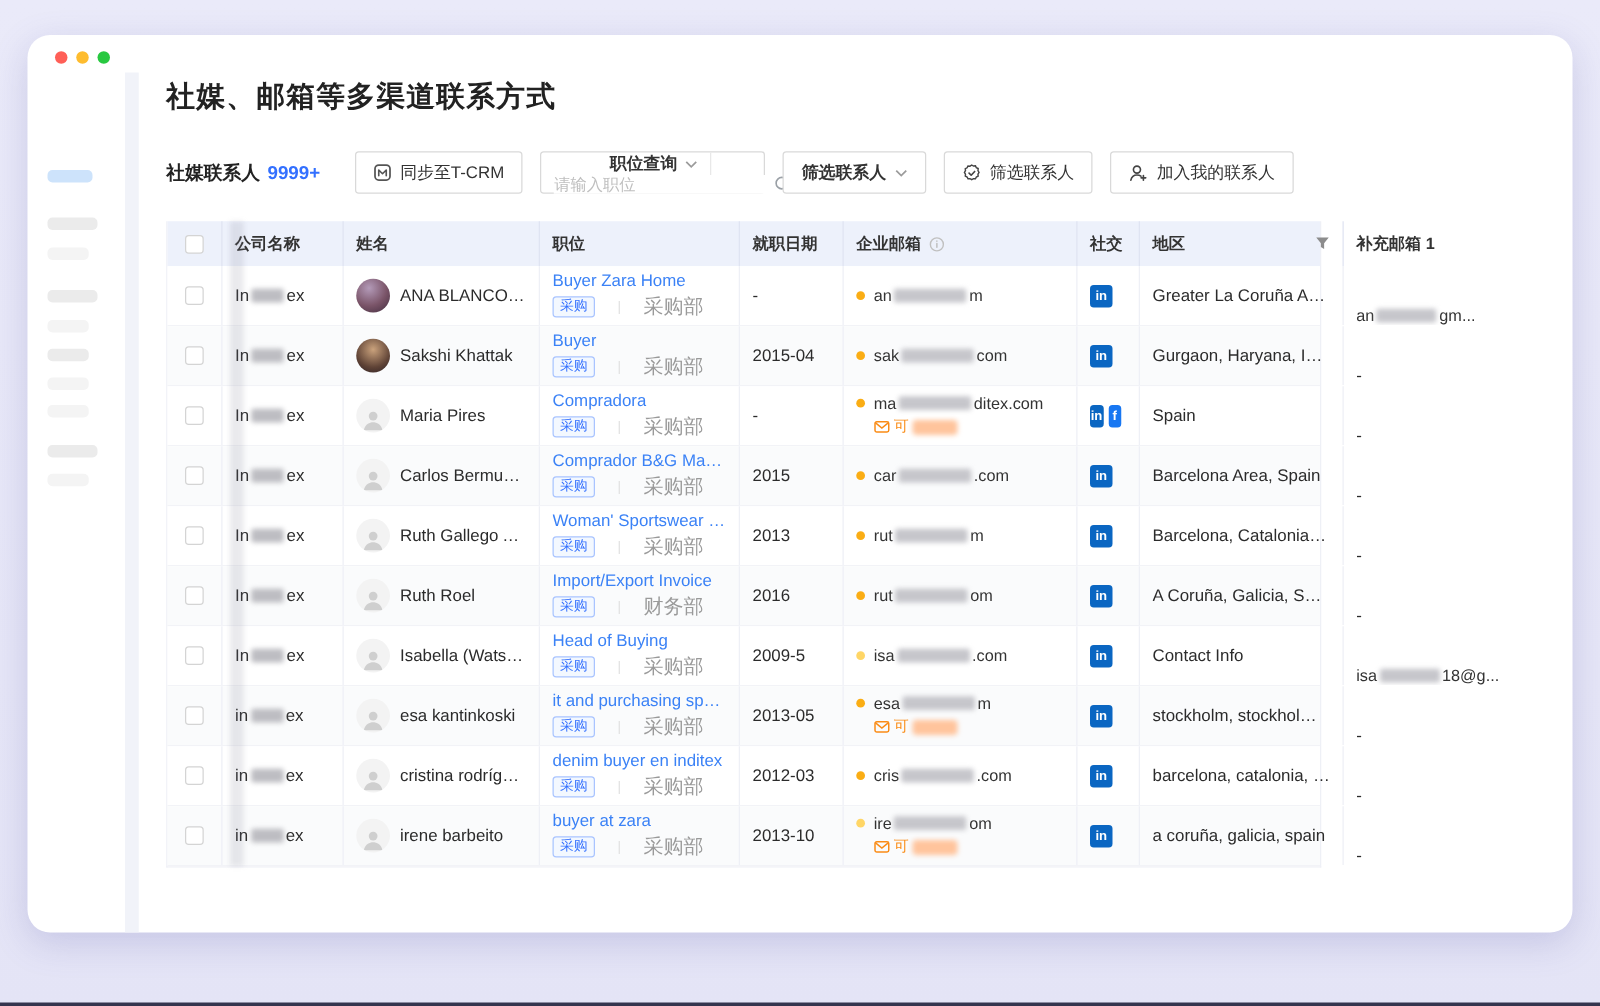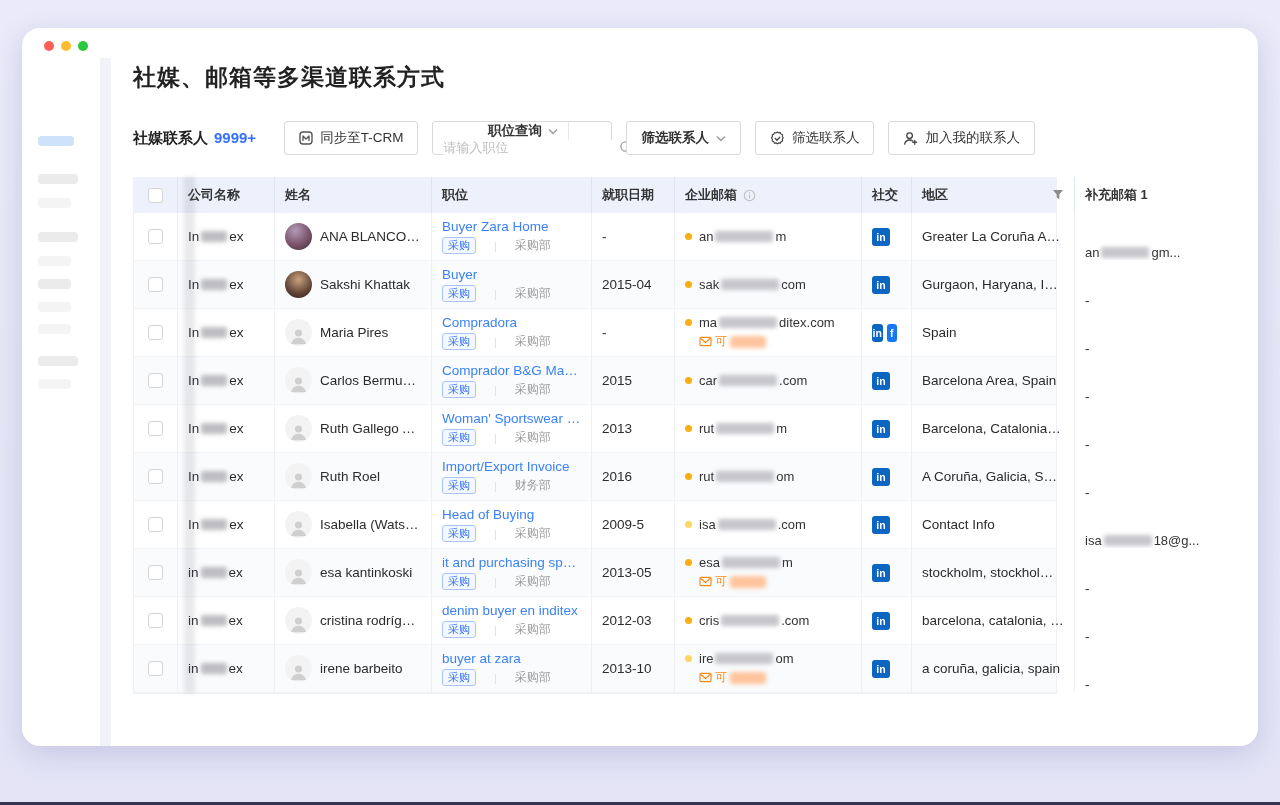--- a/index.html
+++ b/index.html
@@ -61,21 +61,21 @@
   .avatar svg { width:21px; height:21px; }
   .avatar.photo-1 { background:radial-gradient(circle at 38% 28%, #b39ab8, #7a5468 55%, #402c3e); }
   .avatar.photo-2 { background:radial-gradient(circle at 50% 32%, #caa27c, #5f4336 62%, #2c2024); }
   .name-text { white-space:nowrap; overflow:hidden; text-overflow:ellipsis; }
 
   .pos-cell { flex-direction:column; align-items:flex-start; justify-content:center; gap:3px; }
   .pos-title { font-size:13.5px; color:#3b82f6; white-space:nowrap; max-width:140px; overflow:hidden; text-overflow:ellipsis; }
   .tag-line { display:flex; align-items:center; gap:18px; }
   .tag-buy { font-size:11px; color:#3370ff; border:1px solid #a9c4ff; background:#f3f8ff; border-radius:3px; padding:1px 5px; line-height:13px; }
   .tag-sep { color:#e0e0e0; font-size:11px; }
-  .dept { font-size:12px; color:#9a9a9a; }
+  .dept { font-size:16px; color:#9a9a9a; }
 
   .email-cell { flex-direction:column; align-items:flex-start; justify-content:center; gap:3px; }
   .email-line { display:flex; align-items:center; font-size:13px; color:#333; white-space:nowrap; }
   .email-dot { width:7px; height:7px; border-radius:50%; margin-right:7px; flex:0 0 7px; }
   .mail-badge { display:flex; align-items:center; gap:3px; font-size:12px; color:#fa8c16; margin-left:14px; }
   .badge-blob { display:inline-block; width:36px; height:12px; border-radius:3px; background:#ffc49c; filter:blur(2.2px); }
 
   .soc { width:18px; height:18px; border-radius:3px; color:#fff; font-size:10.5px; font-weight:700; display:flex; align-items:center; justify-content:center; margin-right:4px; cursor:pointer; font-family:"Liberation Sans",sans-serif; }
   .soc.linkedin { background:#0a66c2; }
   .soc.facebook { background:#1877f2; }

